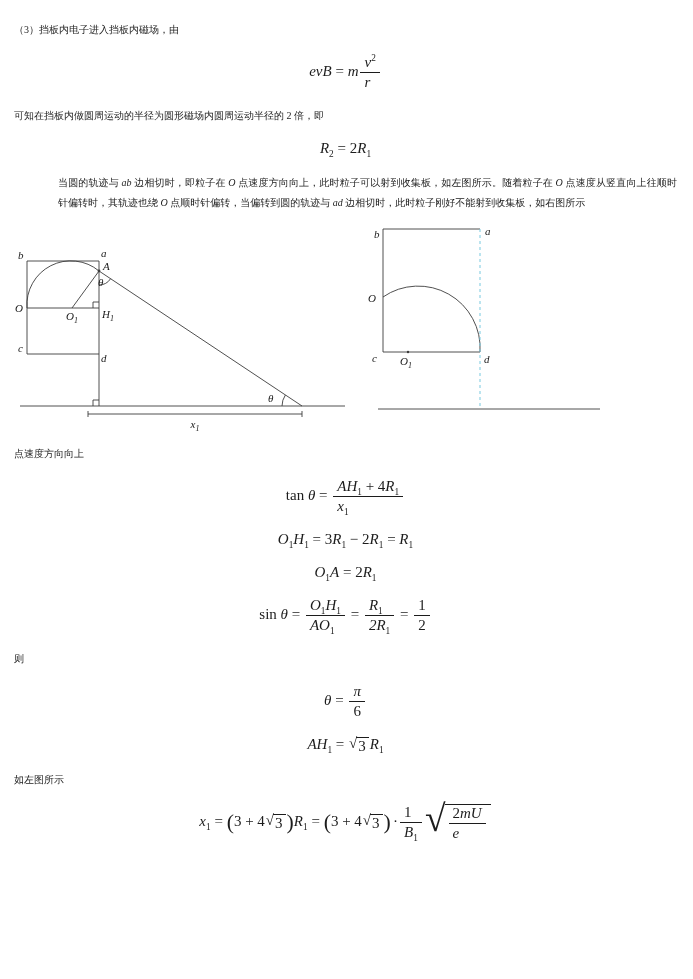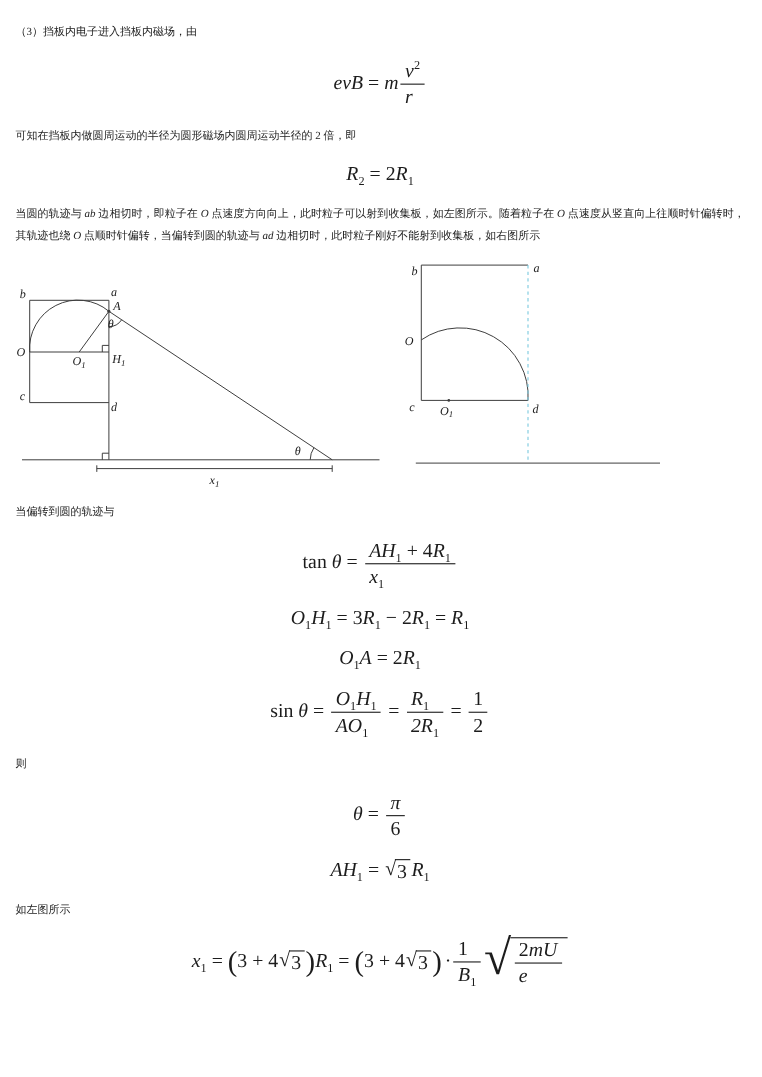--- a/index.html
+++ b/index.html
@@ -5,22 +5,22 @@
   * { box-sizing: border-box; margin: 0; padding: 0; }
   html, body { width: 693px; background: #ffffff; }
   body {
     height: 979px;
     overflow: hidden;
     font-family: "Liberation Serif", "DejaVu Serif", serif;
     color: #1c1c1c;
   }
   .page { padding: 12px 16px 8px 14px; }
   .para { font-size: 10px; line-height: 1.7; margin: 9px 0 7px; }
-  .para.justify { text-align: justify; line-height: 1.95; }
-  .equation { text-align: center; font-size: 18px; margin: 16px 0; }
+  .para.justify { text-align: justify; line-height: 1.95; margin-left: 44px; }
+  .equation { text-align: center; font-size: 15px; margin: 16px 0; }
   .it { font-style: italic; }
   .rm { font-style: normal; }
   .sp { margin-left: 0.15em; }
   sub { font-size: 0.62em; font-style: normal; line-height: 0; }
   sup.sup { font-size: 0.62em; line-height: 0; }
   .frac { display: inline-block; vertical-align: middle; text-align: left; margin: 0 2px; }
   .frac .num { display: block; padding: 0 4px 1px; border-bottom: 1px solid #1c1c1c; }
   .frac .den { display: block; padding: 1px 4px 0; }
   .sqrt { display: inline-flex; align-items: flex-start; vertical-align: middle; margin: 0 1px; }
   .sqrt .radical { line-height: 0.9; font-style: normal; margin-right: -1px; }
@@ -88,21 +88,21 @@
         <text x="360" y="14">b</text>
         <text x="471" y="11">a</text>
         <text x="354" y="78">O</text>
         <text x="358" y="138">c</text>
         <text x="386" y="141"><tspan>O</tspan><tspan dy="2.5" font-size="8">1</tspan></text>
         <text x="470" y="139">d</text>
       </g>
     </svg>
   </div>
 
-  <p class="para">当偏转到圆的轨迹与</p>
+  <p class="para">点速度方向向上</p>
 
   <div class="equation"><span class="rm">tan </span><span class="it">θ</span><span class="rm"> = </span><span class="frac"><span class="num"><span class="it">AH</span><sub>1</sub><span class="rm"> + 4</span><span class="it">R</span><sub>1</sub></span><span class="den"><span class="it">x</span><sub>1</sub></span></span></div>
 
 
   <div class="equation"><span class="it">O</span><sub>1</sub><span class="it">H</span><sub>1</sub><span class="rm"> = 3</span><span class="it">R</span><sub>1</sub><span class="rm"> − 2</span><span class="it">R</span><sub>1</sub><span class="rm"> = </span><span class="it">R</span><sub>1</sub></div>
 
   <div class="equation"><span class="it">O</span><sub>1</sub><span class="it">A</span><span class="rm"> = 2</span><span class="it">R</span><sub>1</sub></div>
 
   <div class="equation"><span class="rm">sin </span><span class="it">θ</span><span class="rm"> = </span><span class="frac"><span class="num"><span class="it">O</span><sub>1</sub><span class="it">H</span><sub>1</sub></span><span class="den"><span class="it">AO</span><sub>1</sub></span></span><span class="rm"> = </span><span class="frac"><span class="num"><span class="it">R</span><sub>1</sub></span><span class="den"><span class="it">2R</span><sub>1</sub></span></span><span class="rm"> = </span><span class="frac"><span class="num rm">1</span><span class="den rm">2</span></span></div>
 

